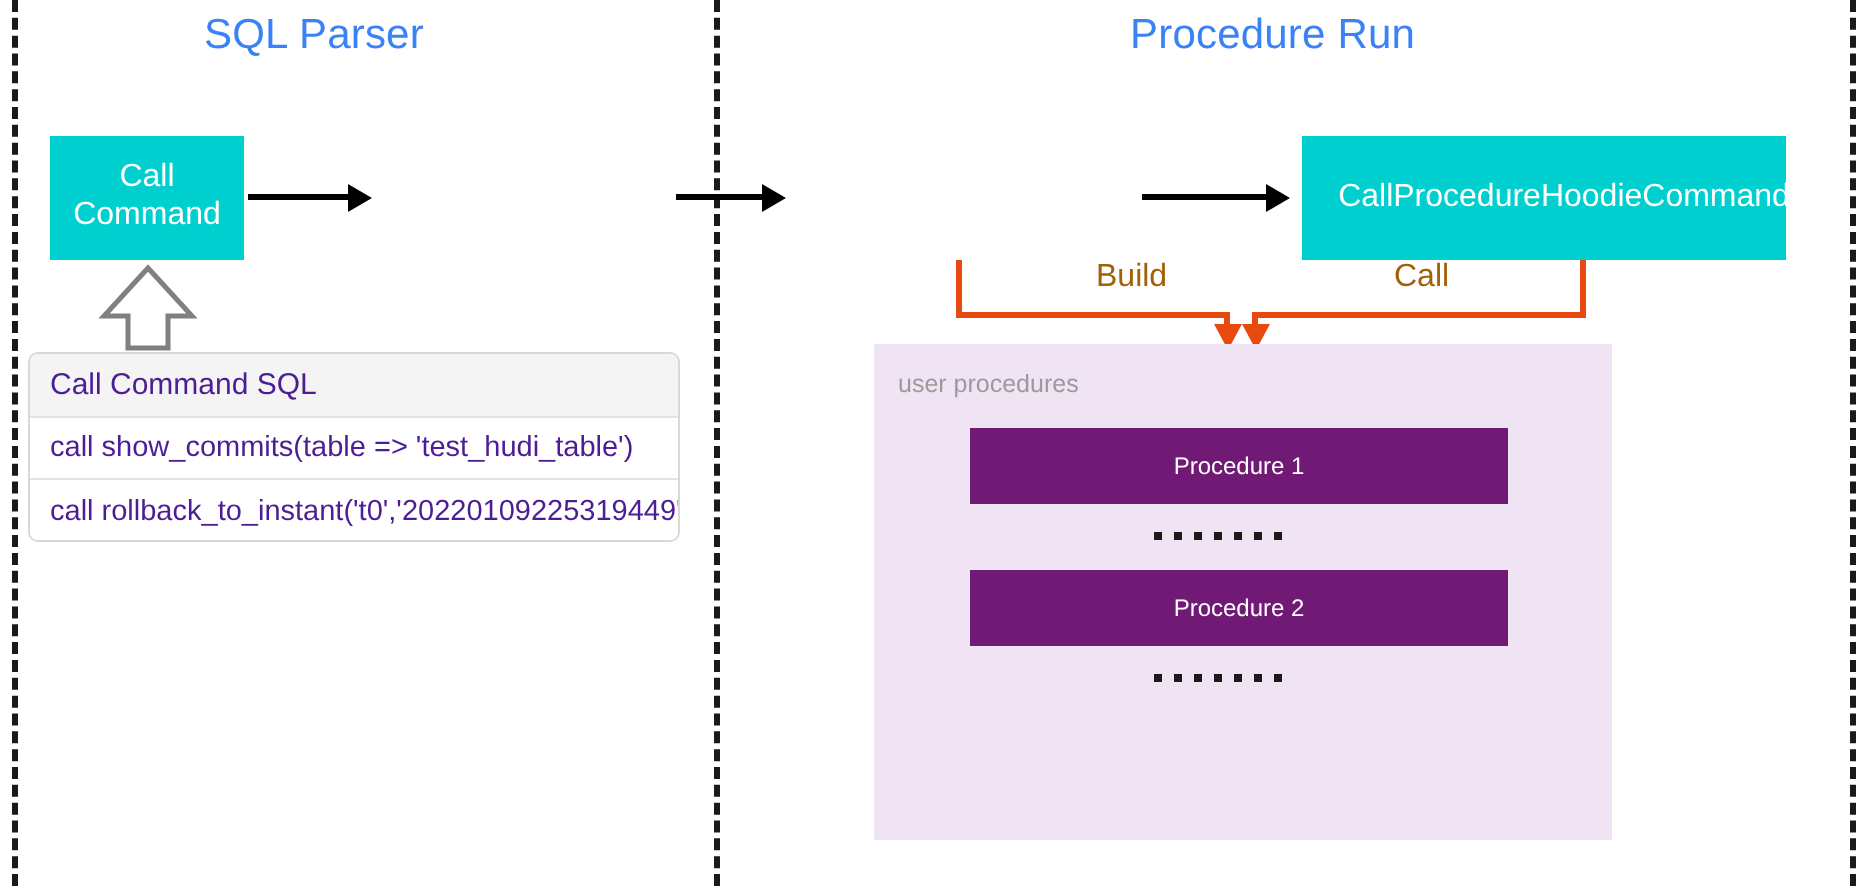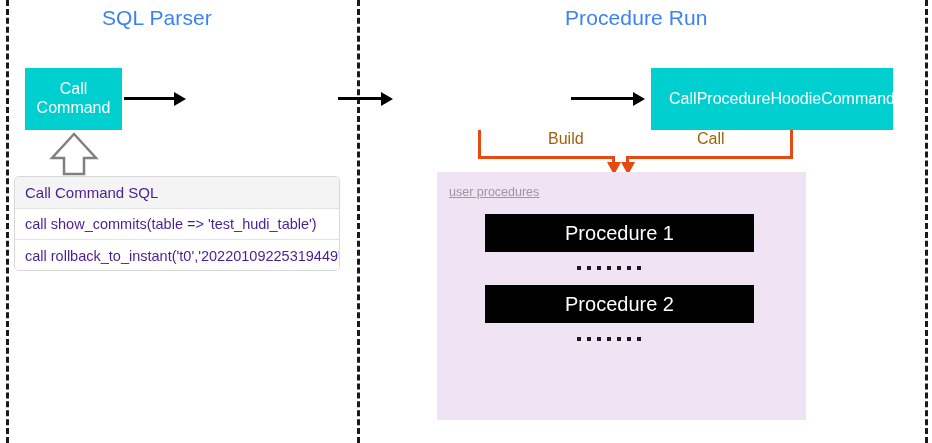--- a/index.html
+++ b/index.html
@@ -121,26 +121,26 @@
     background: #F0E3F4;
   }
   .proc-panel-label {
     position: absolute;
     font-size: 12.5px;
     color: #9a9a9a;
     white-space: nowrap;
   }
   .proc-box {
     position: absolute;
-    background: #000000;
+    background: #701a75;
     color: #ffffff;
     display: flex;
     align-items: center;
     justify-content: center;
-    font-size: 20px;
+    font-size: 12px;
     box-sizing: border-box;
   }
   .dots-sep {
     position: absolute;
     display: flex;
     gap: 6px;
     align-items: center;
   }
   .dots-sep i {
     display: block;
@@ -201,21 +201,21 @@
   <div class="orange-head" style="left:606.5px; top:162px;"></div>
   <div class="conn-label" style="left:548px; top:130px;">Build</div>
 
   <div class="orange-seg" style="left:790px; top:130px; width:3px; height:29px;"></div>
   <div class="orange-seg" style="left:626px; top:156px; width:167px; height:3px;"></div>
   <div class="orange-seg" style="left:626px; top:156px; width:3px; height:9px;"></div>
   <div class="orange-head" style="left:620.5px; top:162px;"></div>
   <div class="conn-label" style="left:697px; top:130px;">Call</div>
 
   <div class="proc-panel" style="left:437px; top:172px; width:369px; height:248px;"></div>
-  <div class="proc-panel-label" style="left:449px; top:185px;text-decoration:underline;">user procedures</div>
+  <div class="proc-panel-label" style="left:449px; top:185px;">user procedures</div>
 
   <div class="proc-box" style="left:485px; top:214px; width:269px; height:38px;">
     <span>Procedure 1</span>
   </div>
 
   <div class="dots-sep" style="left:577px; top:266px;">
     <i></i>
       <i></i>
       <i></i>
       <i></i>

